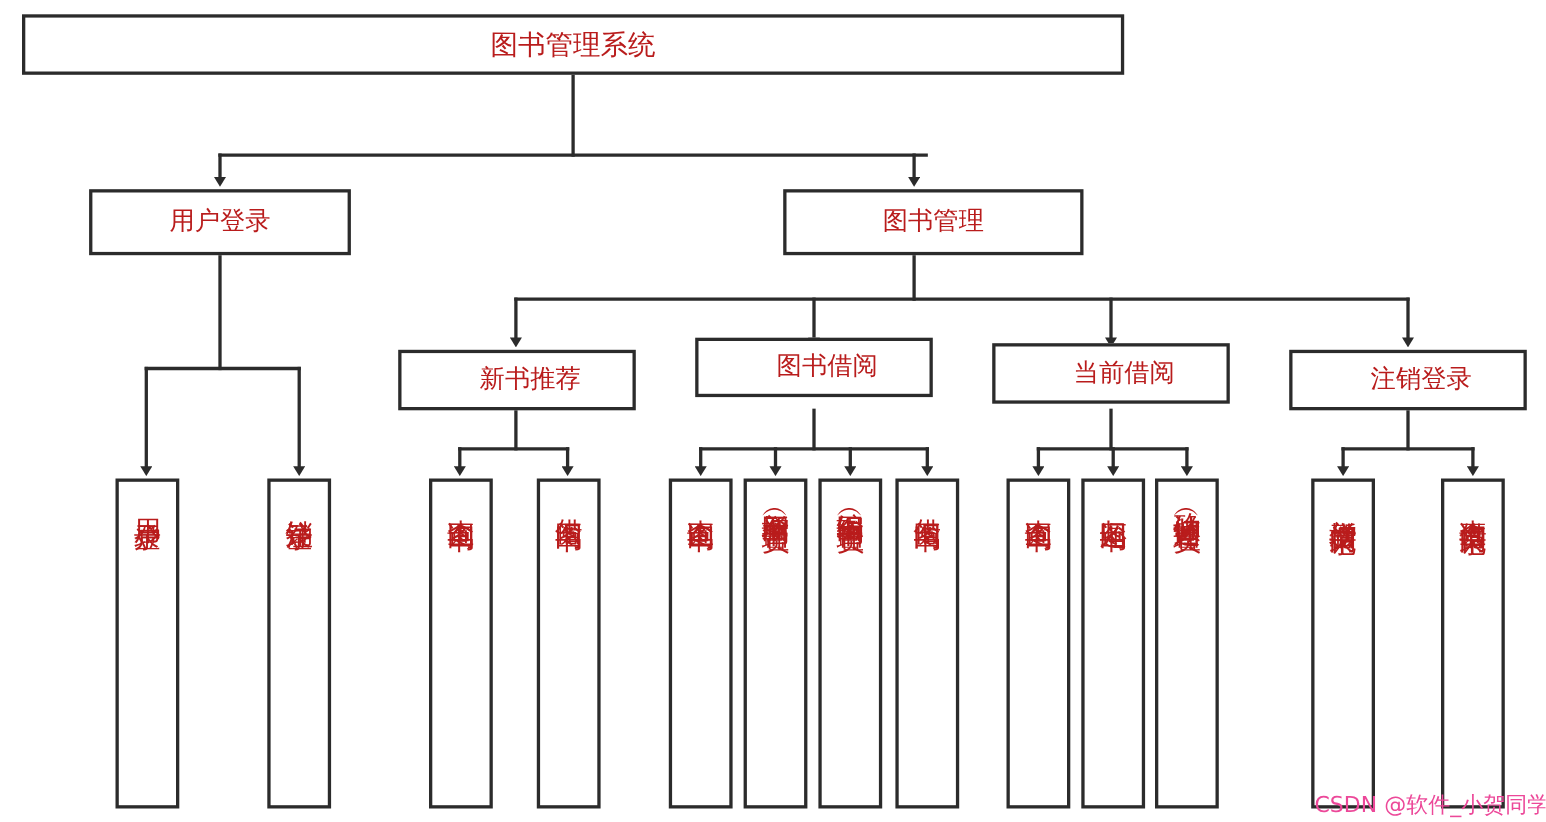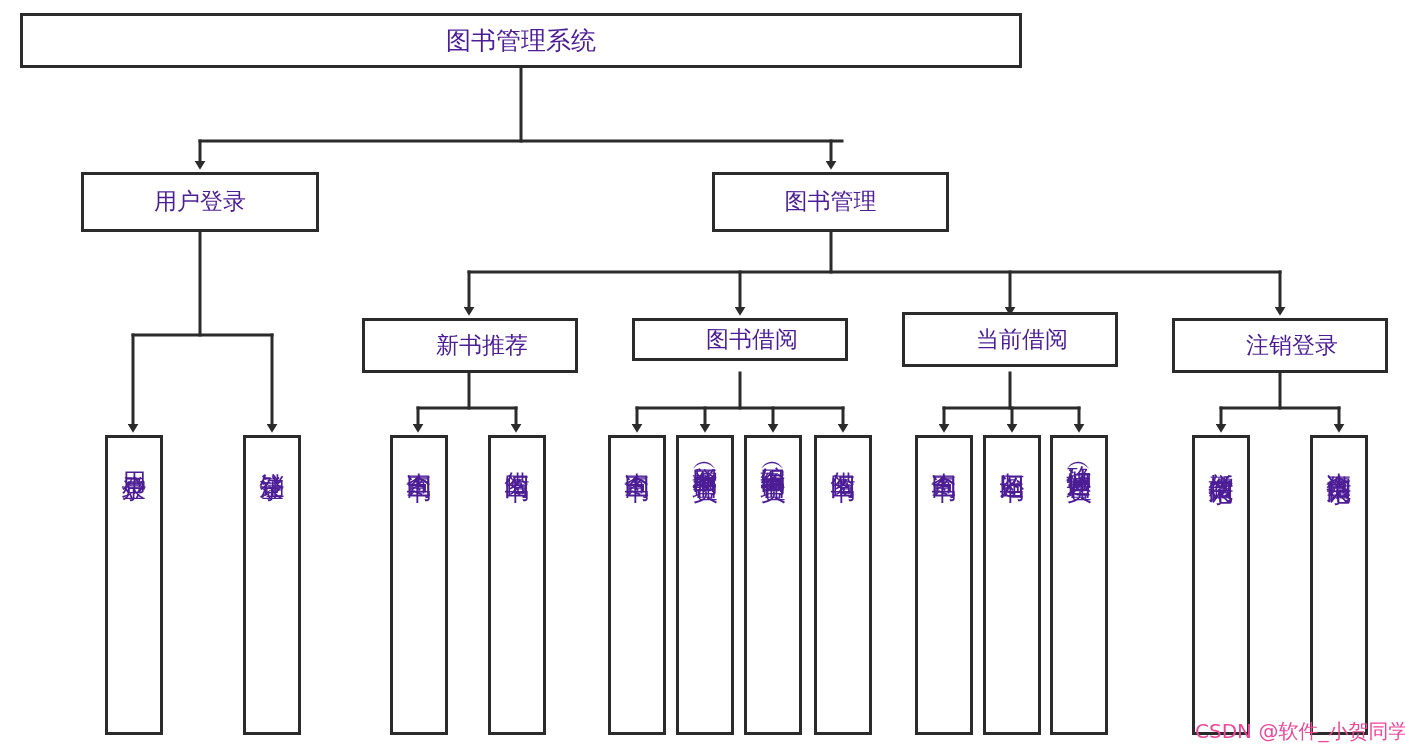--- a/index.html
+++ b/index.html
@@ -30,21 +30,21 @@
     position: absolute;
     box-sizing: border-box;
     background: #ffffff;
     border: 3px solid #2b2b2b;
     display: flex;
     align-items: center;
     justify-content: center;
     overflow: hidden;
   }
   .node-label {
-    color: #4c1d95;
+    color: #b91c1c;
     text-align: right;
     line-height: 1.18;
     white-space: nowrap;
   }
   .level-0 .node-label { font-size: 25px; }
   .level-1 .node-label { font-size: 23px; }
   .level-2 .node-label { font-size: 23px; margin-left: 24px; }
   .leaf .node-label {
     writing-mode: vertical-rl;
     text-orientation: upright;
@@ -121,28 +121,28 @@
     </g>
   </svg>
 
   <div class="node-box level-0" style="left: 20px; top: 13px; width: 1002px; height: 55px;">
     <span class="node-label">图书管理系统</span>
   </div>
 
   <div class="node-box level-1" style="left: 81px; top: 172px; width: 238px; height: 60px;">
     <span class="node-label">用户登录</span>
   </div>
-  <div class="node-box level-1" style="left: 712px; top: 172px; width: 237px; height: 60px;">
+  <div class="node-box level-1" style="left: 712px; top: 172px; width: 273px; height: 60px;">
     <span class="node-label">图书管理</span>
   </div>
 
   <div class="node-box level-2" style="left: 362px; top: 318px; width: 216px; height: 55px;">
     <span class="node-label">新书推荐</span>
   </div>
-  <div class="node-box level-2" style="left: 632px; top: 318px; width: 216px; height: 43px;">
+  <div class="node-box level-2" style="left: 632px; top: 307px; width: 216px; height: 54px;">
     <span class="node-label">图书借阅</span>
   </div>
   <div class="node-box level-2" style="left: 902px; top: 312px; width: 216px; height: 55px;">
     <span class="node-label">当前借阅</span>
   </div>
   <div class="node-box level-2" style="left: 1172px; top: 318px; width: 216px; height: 55px;">
     <span class="node-label">注销登录</span>
   </div>
 
   <div class="node-box leaf" style="left: 105px; top: 435px; width: 58px; height: 300px;">

